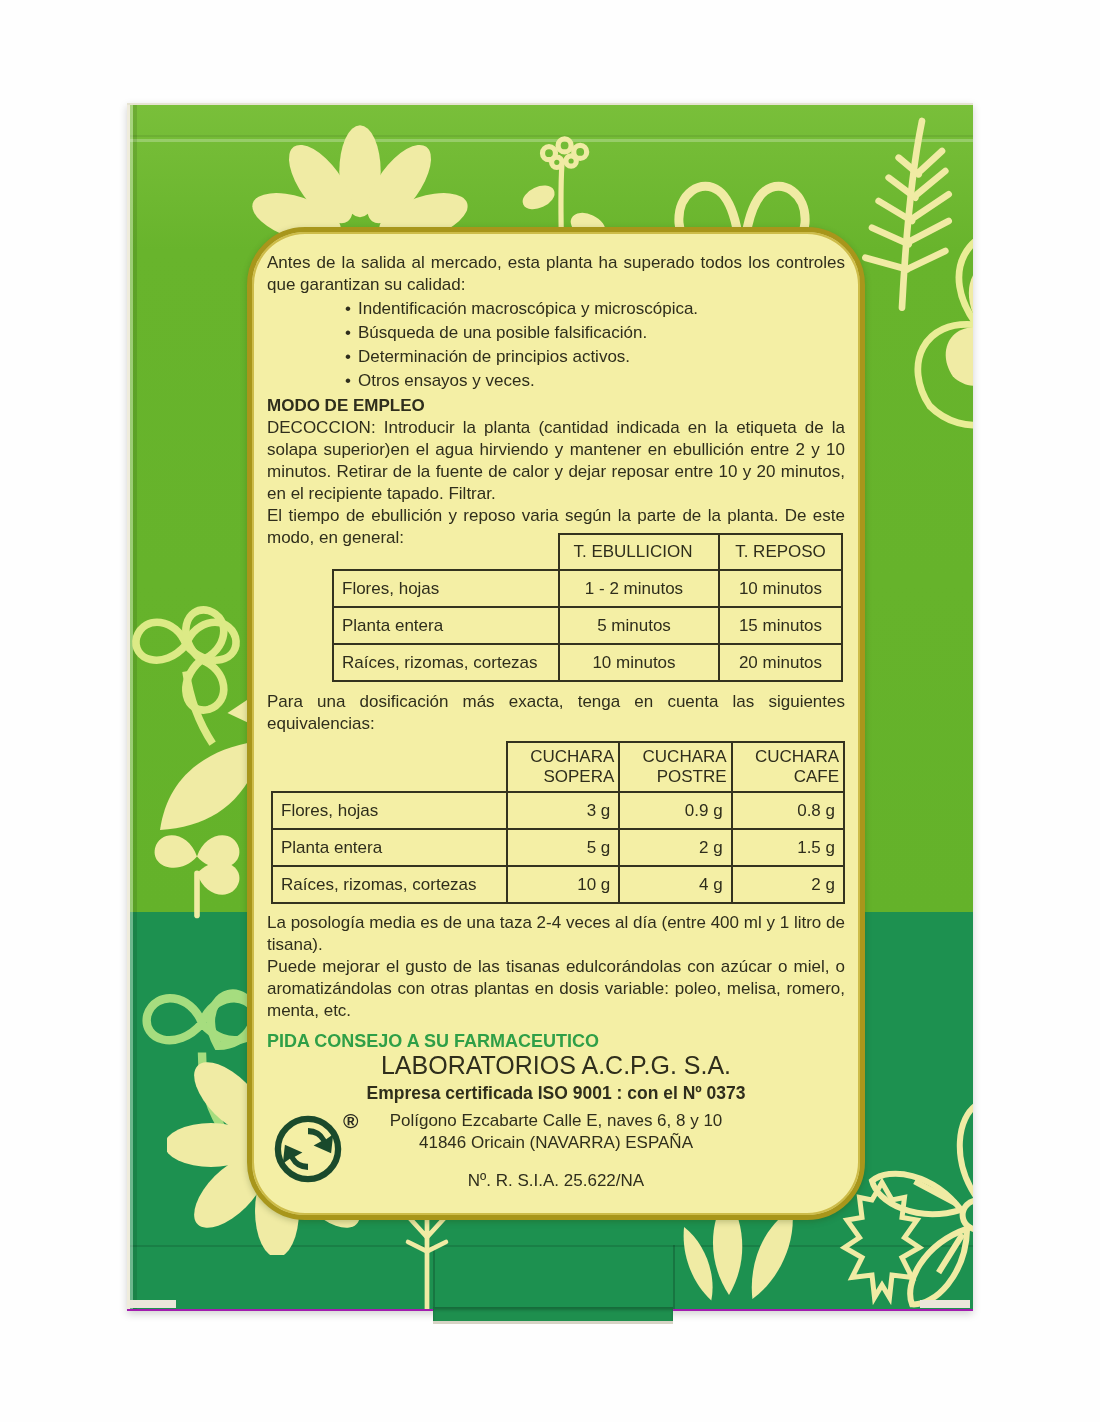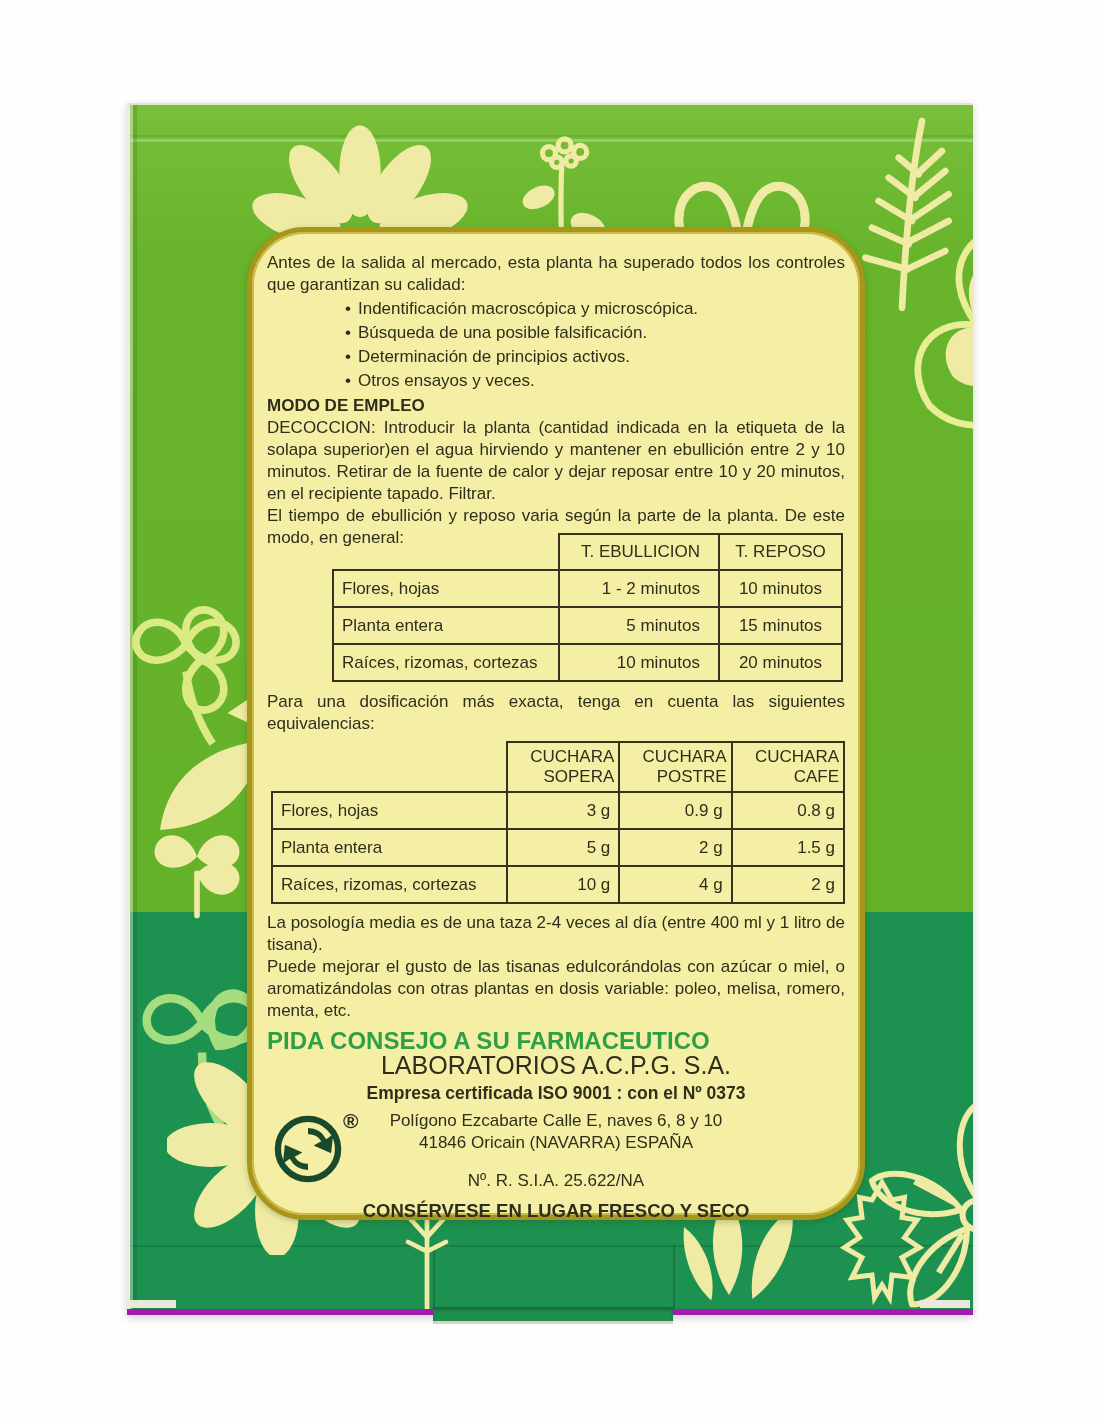--- a/index.html
+++ b/index.html
@@ -1,20 +1,20 @@
 <!DOCTYPE html>
 <html><head>
 <meta charset="utf-8">
 <style>
   html,body{margin:0;padding:0;background:#fff;}
   .stage{position:relative;width:1100px;height:1422px;background:#fefefe;overflow:hidden;
          font-family:"Liberation Sans", sans-serif;}
   
   .box{position:absolute;left:127px;top:103px;width:846px;height:1204px;overflow:hidden;
-       border-top:2px solid #e6e3d2;border-bottom:6px solid #a21caf;
+       border-top:2px solid #e6e3d2;border-bottom:2px solid #a21caf;
        box-shadow:0 3px 8px rgba(0,0,0,.18), inset -7px 0 9px -4px rgba(0,0,0,.35),
                   inset 8px 0 7px -5px rgba(255,255,255,.55);}
   .box-top{position:absolute;left:0;top:0;right:0;height:807px;
            background:linear-gradient(180deg,#79bf3a 0%,#68b42c 18%,#64b22a 100%);}
   .box-bottom{position:absolute;left:0;top:807px;right:0;bottom:0;background:#1d9150;}
   .crease-top{position:absolute;left:0;right:0;top:34px;height:3px;background:rgba(255,255,255,.25);}
   .crease-top2{position:absolute;left:0;right:0;top:30px;height:2px;background:rgba(0,0,0,.07);}
   .crease-bottom{position:absolute;left:0;right:0;top:1140px;height:2px;background:rgba(0,0,0,.12);}
   .seam{position:absolute;top:1140px;height:64px;width:2px;background:rgba(0,0,0,.18);}
   .seam.l{left:306px}.seam.r{left:546px}
@@ -36,28 +36,28 @@
   .bullet{display:flex;line-height:24px;}
   .bullet::before{content:"\2022";margin-right:7px;}
   .h-bold{font-weight:bold;margin:2px 0 0 0;}
   
   table{border-collapse:collapse;font-size:17px;color:#2f2e1c;}
   td,th{border:2px solid #34331f;padding:2px 8px;height:31px;font-weight:normal;}
   .ghost{border:none !important;background:transparent;}
   .t1{margin:-16px 2px 4px auto;}
   .t1 th{text-align:center;padding:1px 6px;}
   .t1 .c0{width:208px;text-align:left;}
-  .t1 .c1{width:132px;text-align:right;padding-right:18px;}
+  .t1 .c1{width:132px;text-align:center;padding-right:18px;}
   .t1 .c2{width:105px;text-align:center;}
   .t2{margin:6px 0 0 4px;}
   .t2 th{text-align:center;line-height:20px;padding:4px 4px;}
   .t2 .c0{width:230px;text-align:left;}
   .t2 .cv{width:96px;text-align:right;}
   .gap8{height:8px;}.gap5{height:5px;}
-  .advice{color:#2f9f47;font-weight:bold;font-size:24px;margin:8px 0 2px 0;}
+  .advice{color:#2f9f47;font-weight:bold;font-size:18px;margin:8px 0 2px 0;}
   .company{text-align:center;font-weight:normal;font-size:25px;margin:2px 0 0 0;}
   .certif{text-align:center;font-weight:bold;font-size:17.5px;margin:6px 0 0 0;}
   .footer{position:relative;margin-top:6px;}
   .addr{text-align:center;margin:0;font-size:17px;}
   .reg{text-align:center;margin:16px 0 0 0;font-size:17px;}
   .storage{text-align:center;font-weight:bold;font-size:18.5px;margin:8px 0 0 0;}
   .greendot{position:absolute;left:6px;top:4px;width:96px;height:70px;}
   .gd-r{position:absolute;left:70px;top:-4px;font-size:21px;font-weight:bold;color:#2a2a20;}
 </style>
 </head>
@@ -274,21 +274,20 @@
           <svg width="70" height="70" viewBox="0 0 100 100">
             <circle cx="50" cy="50" r="43" fill="none" stroke="#1a4a2c" stroke-width="9"></circle>
             <path d="M50 20 a30 30 0 0 1 26 16 l10 -7 -3 27 -25 -11 11 -6 a21 21 0 0 0 -19 -10 z" fill="#1a4a2c"></path>
             <path d="M50 80 a30 30 0 0 1 -26 -16 l-10 7 3 -27 25 11 -11 6 a21 21 0 0 0 19 10 z" fill="#1a4a2c"></path>
           </svg>
           <span class="gd-r">®</span>
         </div>
         <p class="addr">Polígono Ezcabarte Calle E, naves 6, 8 y 10</p>
         <p class="addr">41846 Oricain (NAVARRA) ESPAÑA</p>
         <p class="reg">Nº. R. S.I.A. 25.622/NA</p>
-        <p class="storage">CONSÉRVESE EN LUGAR FRESCO Y SECO</p>
       </div>
     </div>
   </div>
 
   <div class="tab-ext"></div>
   <div class="notch nl"></div>
   <div class="notch nr"></div>
 </div>
 
 </body></html>

